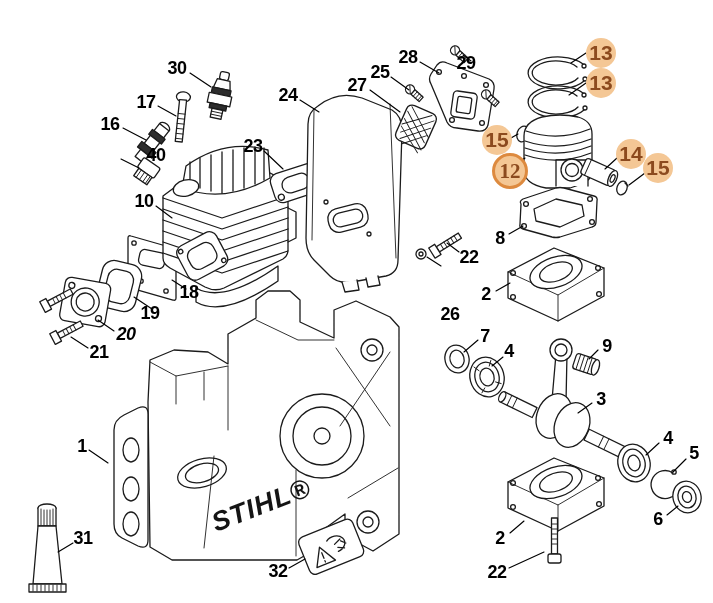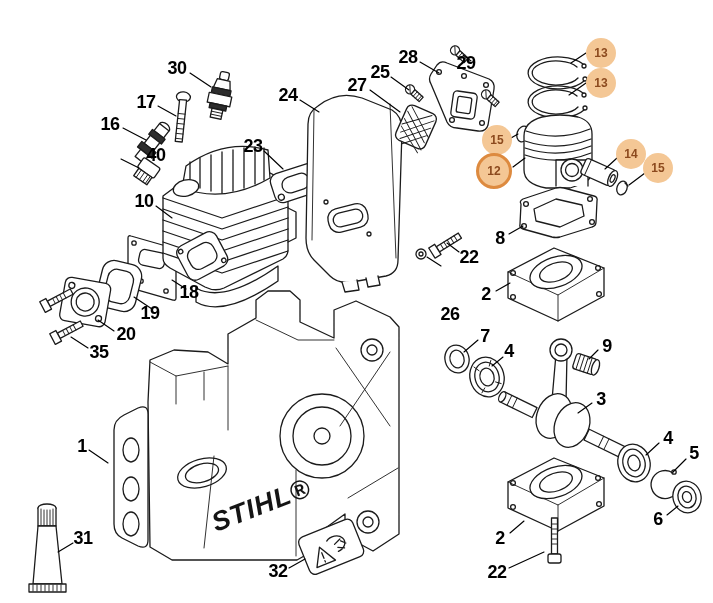--- a/index.html
+++ b/index.html
@@ -12,21 +12,21 @@
   #art .f{fill:#ffffff;}
   #art .dk{fill:#2d2d2d;}
   #art .thin{stroke-width:0.9;}
   #art .leader{stroke:#000;stroke-width:1.15;}
   #art text{stroke:none;}
   .callout{position:absolute;transform:translate(-50%,-50%);font-weight:bold;
            white-space:nowrap;z-index:5;}
   .callout.plain{font-size:18px;color:#000;letter-spacing:-0.5px;}
   .callout.highlight,.callout.highlight-ring{
       width:30px;height:30px;border-radius:50%;background:var(--hl-fill);
-      color:var(--hl-text);font-size:12px;display:flex;align-items:center;
+      color:var(--hl-text);font-size:21px;display:flex;align-items:center;
       justify-content:center;}
   .callout.highlight-ring{border:3.5px solid var(--hl-ring);}
 </style>
 </head>
 <body>
 
 <div class="stage">
 
 <svg id="art" width="713" height="603" viewBox="0 0 713 603">
 
@@ -354,31 +354,31 @@
       <div class="callout plain" style="left: 144px; top: 201px;">10</div>
       <div class="callout plain" style="left: 288px; top: 95px;">24</div>
       <div class="callout plain" style="left: 253px; top: 146px;">23</div>
       <div class="callout plain" style="left: 380px; top: 72px;">25</div>
       <div class="callout plain" style="left: 357px; top: 85px;">27</div>
       <div class="callout plain" style="left: 408px; top: 57px;">28</div>
       <div class="callout plain" style="left: 466px; top: 63px;">29</div>
       <div class="callout highlight" style="left: 601px; top: 53px;">13</div>
       <div class="callout highlight" style="left: 601px; top: 83px;">13</div>
       <div class="callout highlight" style="left: 497px; top: 140px;">15</div>
-      <div class="callout highlight-ring" style="left: 494px; top: 171px;">12</div>
+      <div class="callout highlight-ring" style="left: 510px; top: 171px; font-family: Liberation Serif, serif;">12</div>
       <div class="callout highlight" style="left: 631px; top: 154px;">14</div>
       <div class="callout highlight" style="left: 658px; top: 168px;">15</div>
       <div class="callout plain" style="left: 500px; top: 238px;">8</div>
       <div class="callout plain" style="left: 469px; top: 257px;">22</div>
       <div class="callout plain" style="left: 450px; top: 270px; margin-top: 44px;">26</div>
       <div class="callout plain" style="left: 486px; top: 294px;">2</div>
       <div class="callout plain" style="left: 189px; top: 292px;">18</div>
       <div class="callout plain" style="left: 150px; top: 313px;">19</div>
-      <div class="callout plain" style="left: 126px; top: 334px;">20</div>
-      <div class="callout plain" style="left: 99px; top: 352px;">35</div>
+      <div class="callout plain" style="left: 126px; top: 334px; font-style: italic;">20</div>
+      <div class="callout plain" style="left: 99px; top: 352px;">21</div>
       <div class="callout plain" style="left: 485px; top: 336px;">7</div>
       <div class="callout plain" style="left: 509px; top: 351px;">4</div>
       <div class="callout plain" style="left: 607px; top: 346px;">9</div>
       <div class="callout plain" style="left: 601px; top: 399px;">3</div>
       <div class="callout plain" style="left: 668px; top: 438px;">4</div>
       <div class="callout plain" style="left: 694px; top: 453px;">5</div>
       <div class="callout plain" style="left: 658px; top: 519px;">6</div>
       <div class="callout plain" style="left: 500px; top: 538px;">2</div>
       <div class="callout plain" style="left: 497px; top: 572px;">22</div>
       <div class="callout plain" style="left: 82px; top: 446px;">1</div>

